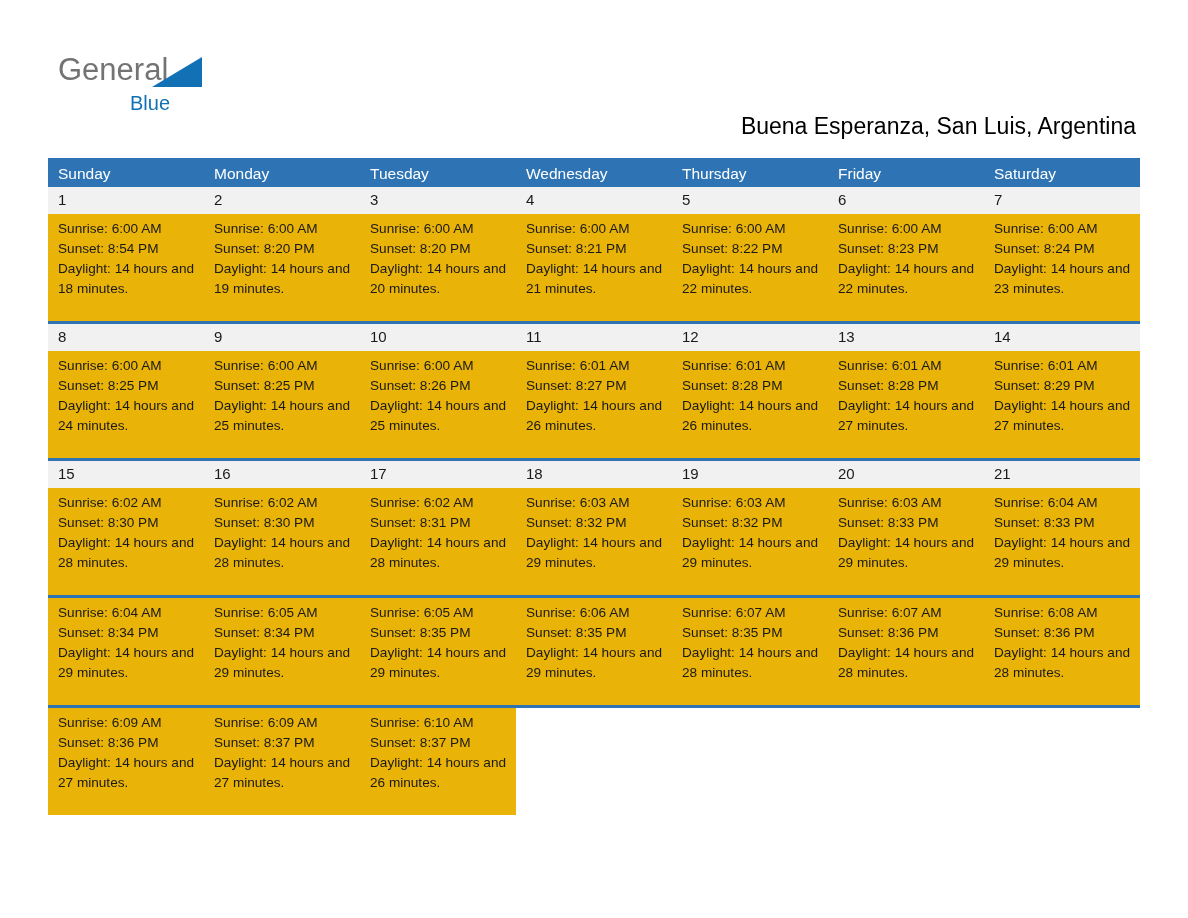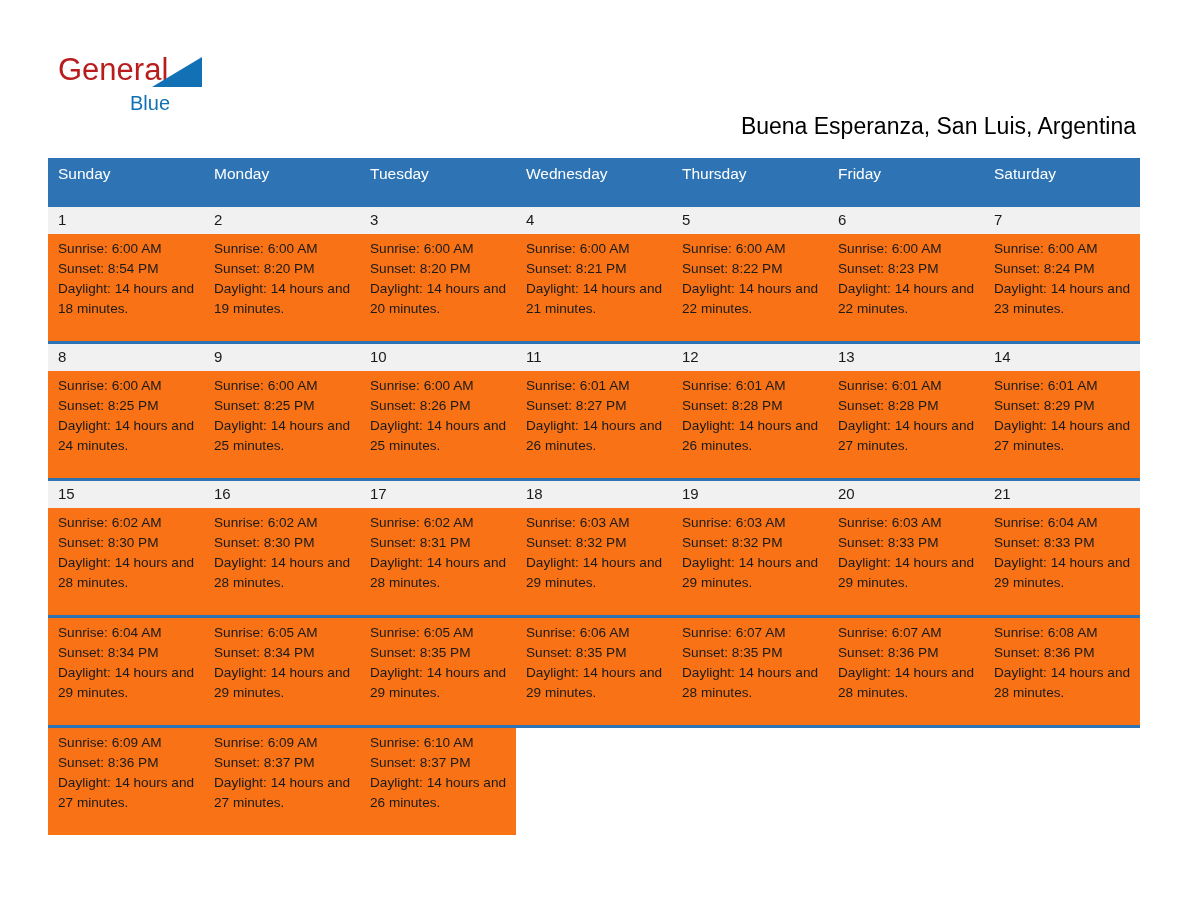--- a/index.html
+++ b/index.html
@@ -35,21 +35,21 @@
     top: 52px;
     width: 180px;
     height: 70px;
   }
   .logo-general {
     position: absolute;
     left: 0;
     top: 0;
     font-size: 31px;
     letter-spacing: 0px;
-    color: #b91c1c;
+    color: #737373;
     font-family: "Liberation Sans", sans-serif;
     line-height: 36px;
   }
   .logo-triangle {
     position: absolute;
     left: 94px;
     top: 5px;
     width: 0;
     height: 0;
     border-style: solid;
@@ -101,21 +101,21 @@
     width: 1092px;
   }
   table.cal col { width: 156px; }
 
   thead th {
     background: #2e74b5;
     color: #ffffff;
     font-size: 15.5px;
     font-weight: normal;
     text-align: left;
-    padding: 7px 0 24px 10px;
+    padding: 7px 0 4px 10px;
     height: 16px;
     vertical-align: middle;
   }
 
   tr.week-sep td {
     padding: 0;
     height: 3px;
     background: #2e74b5;
     line-height: 0;
     font-size: 0;
@@ -126,21 +126,21 @@
     background: #f1f1f1;
     padding: 4px 0 5px 10px;
     font-size: 15px;
     color: #1a1a1a;
     vertical-align: top;
     height: 18px;
   }
   tr.daterow td.empty { background: #f1f1f1; }
 
   tr.inforow td {
-    background: #f97316;
+    background: #eab308;
     padding: 5px 8px 10px 10px;
     font-size: 13.6px;
     line-height: 20px;
     color: #1a1a1a;
     vertical-align: top;
     height: 92px;
   }
   tr.inforow td.empty { background: #ffffff; }
   .cellline { white-space: nowrap; }
   .daylight-wrap { white-space: normal; }

